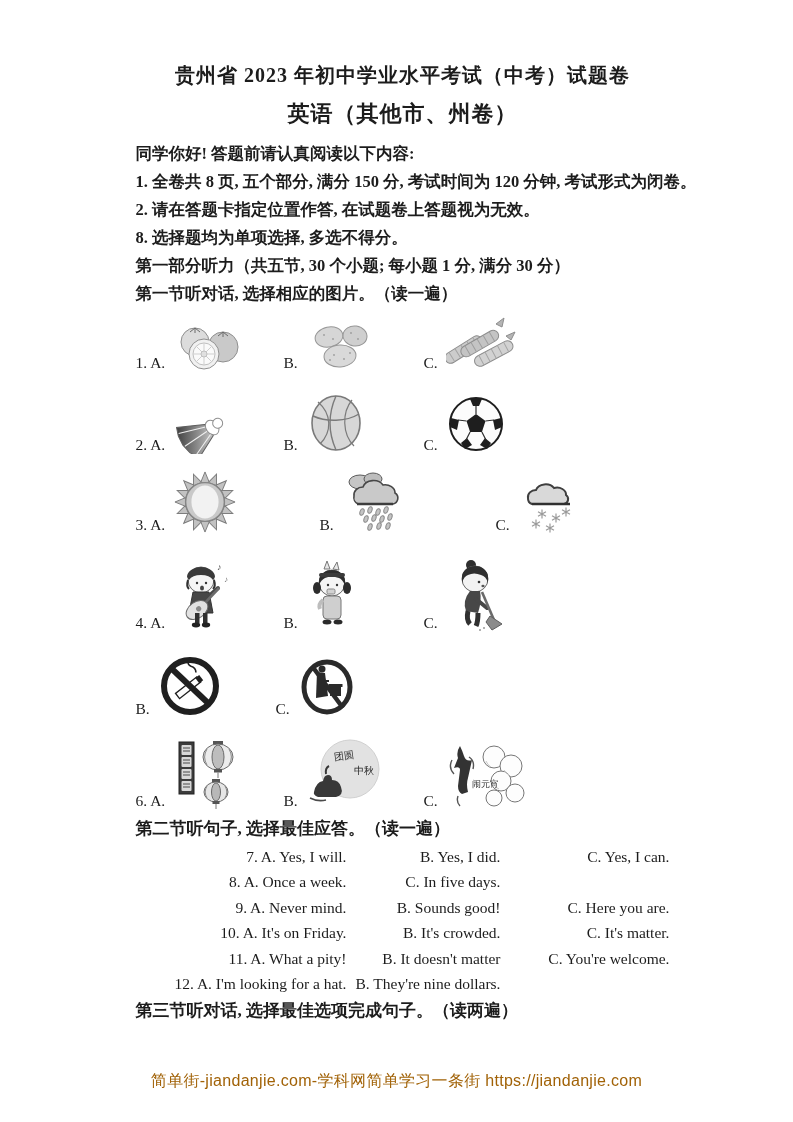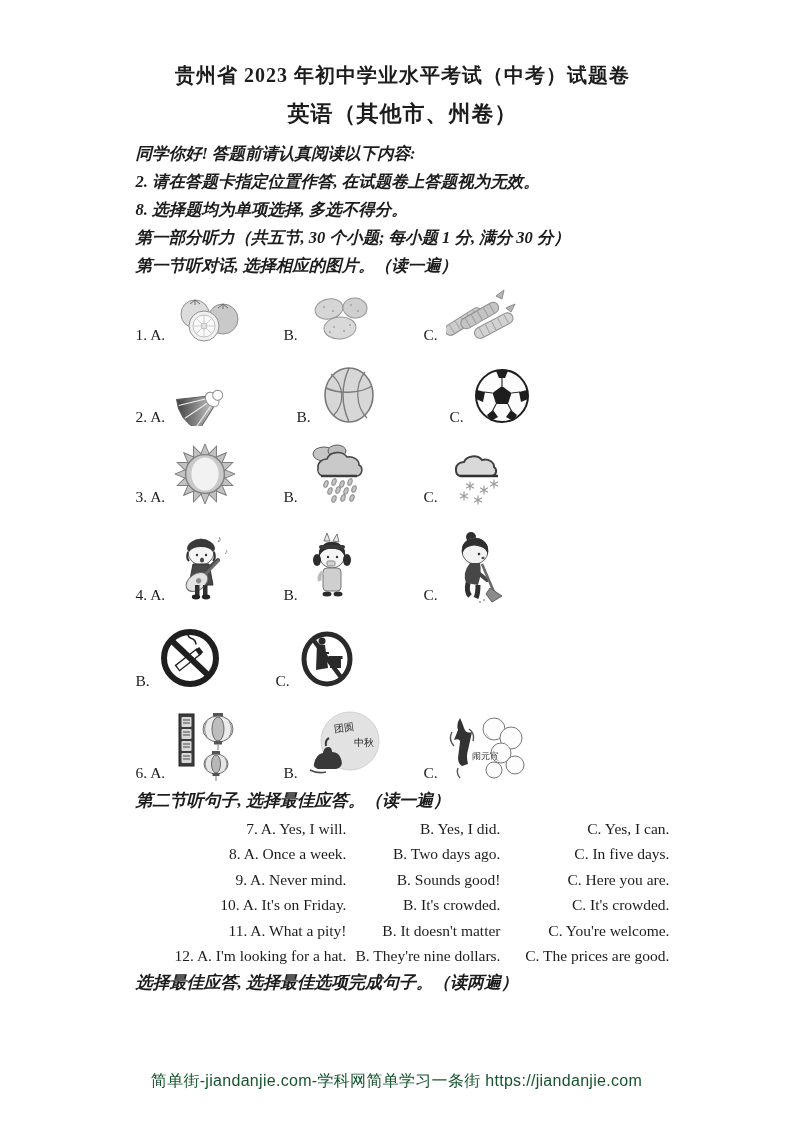--- a/index.html
+++ b/index.html
@@ -4,61 +4,62 @@
 <style>
   html,body { margin:0; padding:0; background:#ffffff; }
   .page {
     position:relative; width:666px; height:1122px; margin:0 auto;
     background:#ffffff; overflow:hidden; color:#1c1c1c;
     font-family:"Liberation Serif", serif;
   }
   .content { position:absolute; left:72px; right:60px; top:60px; }
   .title   { font-size:20px; font-weight:700; text-align:center; line-height:30px; letter-spacing:1px; margin:0; }
   .subtitle{ font-size:22px; font-weight:700; text-align:center; line-height:32px; letter-spacing:1px; margin:8px 0 0 0; }
-  .cnline  { font-size:16.5px; font-weight:700; line-height:28px; white-space:nowrap;font-style:italic; }
+  .cnline  { font-size:16.5px; font-weight:700; line-height:28px; white-space:nowrap; }
   .greeting{ margin-top:10px; }
   .sec2 { margin-top:6px; font-size:17px; line-height:26px; }
   .sec3 { margin-top:2px; font-size:17px; line-height:26px; }
 
   .pic-row { display:flex; align-items:flex-end; }
   .opt     { display:flex; align-items:flex-end; gap:8px; }
   .opt-a   { width:148px; }
   .opt-b   { width:140px; }
   .opt-c   { flex:1; }
   .pic-label { font-size:15.5px; line-height:18px; white-space:nowrap; }
   .pic-art { display:block; line-height:0; }
   .pic-art svg { display:block; }
 
   .r1 { margin-top:8px;  height:56px; }
-  .r2 { margin-top:20px; height:62px;gap:13px; }
-  .r3 { margin-top:16px; height:64px; }
+  .r2 { margin-top:20px; height:62px; }
+  .r3 { margin-top:16px; height:64px;gap:36px; }
   .r4 { margin-top:22px; height:76px; }
   .r5 { margin-top:20px; height:66px; }
   .r6 { margin-top:16px; height:76px; }
 
   .resp-grid { margin-top:2px;text-align:right; }
   .resp-row  { display:grid; grid-template-columns:211px 154px 1fr; font-size:15.5px; line-height:25.4px; }
   .resp-row span { white-space:nowrap; }
 
   .footer {
     position:absolute; left:0; right:0; bottom:30px; text-align:center;
-    font-family:"Liberation Sans", sans-serif; font-size:16px; color:#14532d; letter-spacing:0.3px;
+    font-family:"Liberation Sans", sans-serif; font-size:16px; color:#a16207; letter-spacing:0.3px;
   }
   svg text { font-family:"Liberation Serif", serif; }
 </style>
 </head>
 <body>
 
 <div class="page">
   <div class="content">
 
     <h1 class="title">贵州省 2023 年初中学业水平考试（中考）试题卷</h1>
     <h2 class="subtitle">英语（其他市、州卷）</h2>
 
     <div class="cnline greeting">同学你好! 答题前请认真阅读以下内容:</div>
+    <div class="cnline">1. 全卷共 8 页, 五个部分, 满分 150 分, 考试时间为 120 分钟, 考试形式为闭卷。</div>
     <div class="cnline">2. 请在答题卡指定位置作答, 在试题卷上答题视为无效。</div>
     <div class="cnline">8. 选择题均为单项选择, 多选不得分。</div>
     <div class="cnline">第一部分听力（共五节, 30 个小题; 每小题 1 分, 满分 30 分）</div>
     <div class="cnline">第一节听对话, 选择相应的图片。（读一遍）</div>
 
     <div class="pic-row r1">
       <div class="opt opt-a">
         <span class="pic-label">1. A.</span>
         <span class="pic-art">
           <svg width="72" height="52" viewBox="0 0 72 52">
@@ -404,42 +405,40 @@
     <div class="cnline sec2">第二节听句子, 选择最佳应答。（读一遍）</div>
 
     <div class="resp-grid">
       <div class="resp-row">
         <span>7. A. Yes, I will.</span>
         <span>B. Yes, I did.</span>
         <span>C. Yes, I can.</span>
       </div>
       <div class="resp-row">
         <span>8. A. Once a week.</span>
-        <span>B. Two days ago.</span>
         <span>C. In five days.</span>
       </div>
       <div class="resp-row">
         <span>9. A. Never mind.</span>
         <span>B. Sounds good!</span>
         <span>C. Here you are.</span>
       </div>
       <div class="resp-row">
         <span>10. A. It's on Friday.</span>
         <span>B. It's crowded.</span>
-        <span>C. It's crowded.</span>
+        <span>C. It's matter.</span>
       </div>
       <div class="resp-row">
         <span>11. A. What a pity!</span>
         <span>B. It doesn't matter</span>
         <span>C. You're welcome.</span>
       </div>
       <div class="resp-row">
         <span>12. A. I'm looking for a hat.</span>
         <span>B. They're nine dollars.</span>
-        <span>C. The prices are good.</span>
-      </div>
-    </div>
-
-    <div class="cnline sec3">选择最佳应答, 选择最佳选项完成句子。（读两遍）</div>
+      </div>
+    </div>
+
+    <div class="cnline sec3">第三节听对话, 选择最佳选项完成句子。（读两遍）</div>
   </div>
 
   <div class="footer">简单街-jiandanjie.com-学科网简单学习一条街 https://jiandanjie.com</div>
 </div>
 
 </body></html>

